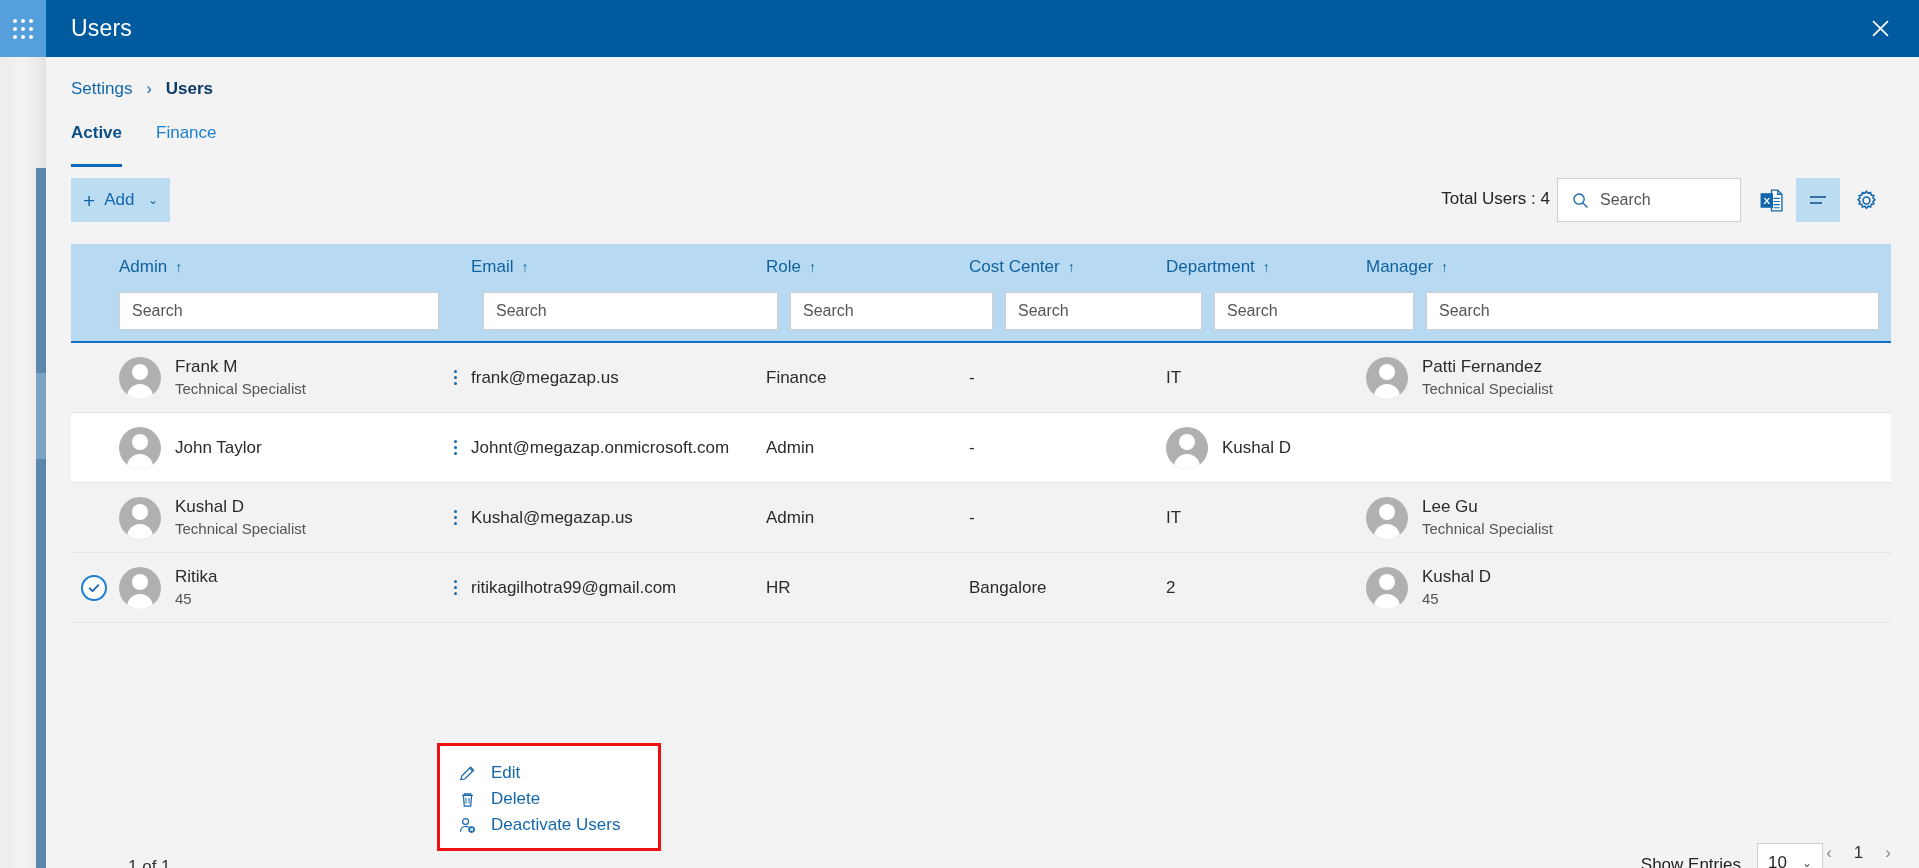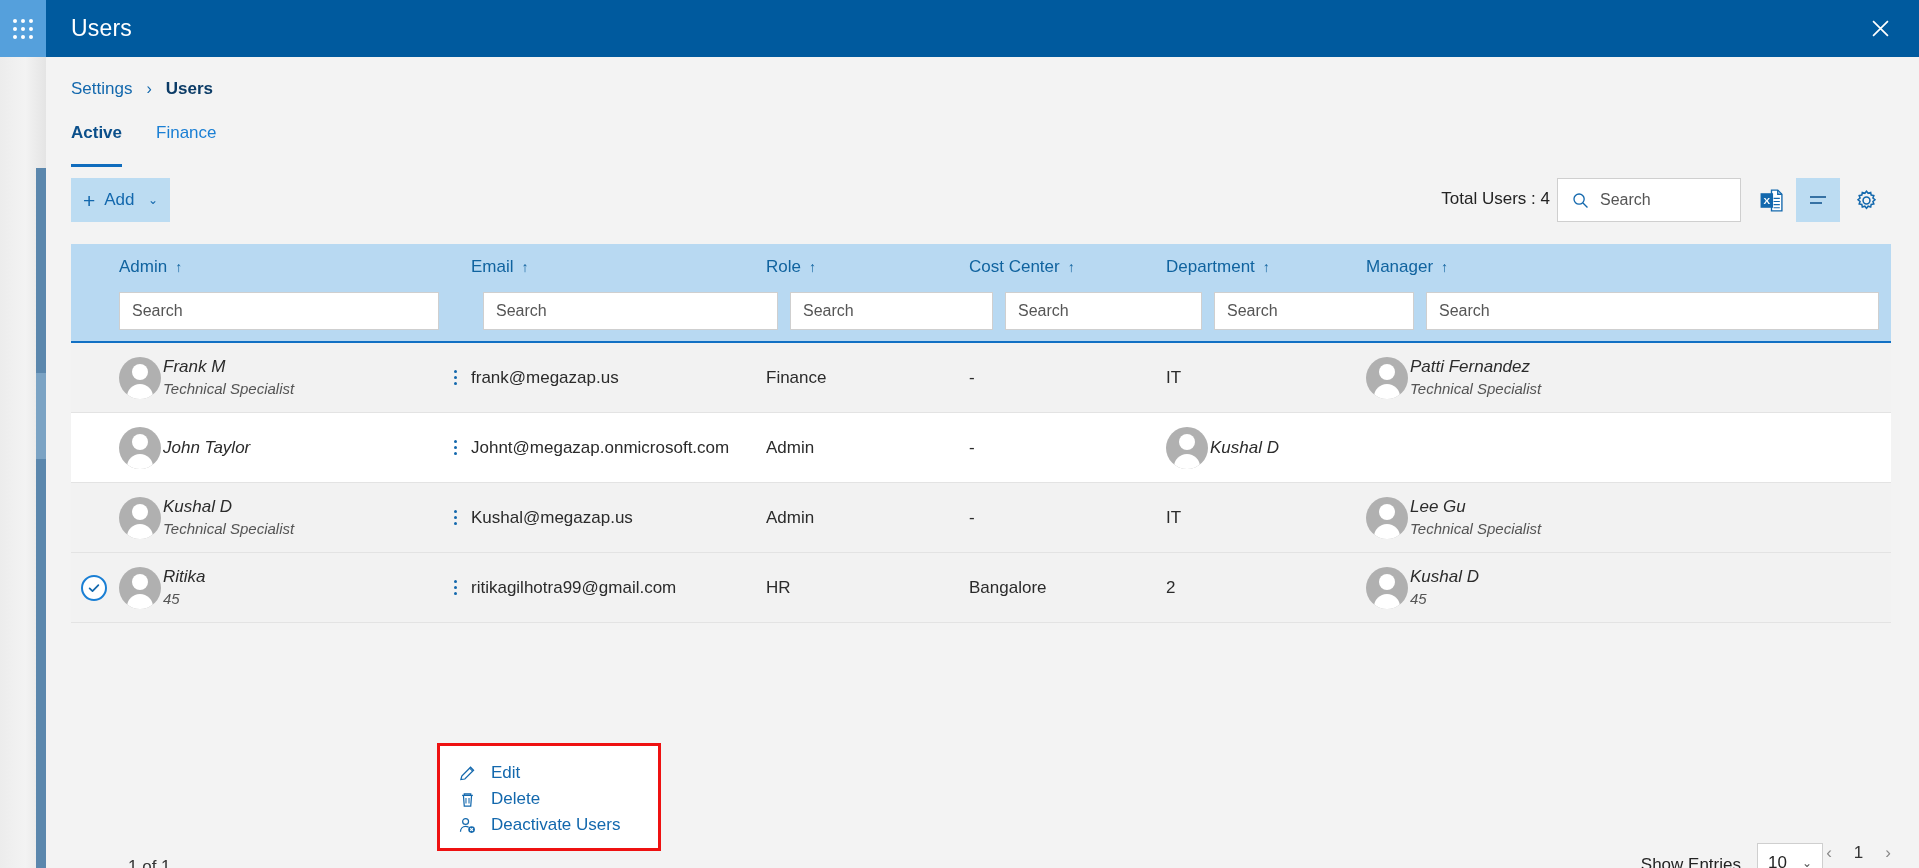--- a/index.html
+++ b/index.html
@@ -158,21 +158,21 @@
   }
   .avatar::before {
     content:""; position:absolute; left:50%; top:7px; transform:translateX(-50%);
     width:16px; height:16px; border-radius:50%; background:#ffffff;
   }
   .avatar::after {
     content:""; position:absolute; left:50%; top:27px; transform:translateX(-50%);
     width:26px; height:24px; border-radius:13px 13px 0 0; background:#ffffff;
   }
 
-  .person { display:flex; align-items:center; gap:2px;font-style:italic; }
+  .person { display:flex; align-items:center; gap:14px; }
   .person-text { display:flex; flex-direction:column; gap:3px; line-height:1.25; }
   .person-name { font-size:17px; color:#2b2b2b; }
   .person-sub  { font-size:15px; color:#555555; }
 
   .kebab { display:flex; flex-direction:column; gap:3px; align-items:center; cursor:pointer; }
   .kebab i { width:3px; height:3px; border-radius:50%; background:#1368ad; display:block; }
 
   .row-check {
     width:26px; height:26px; border-radius:50%; border:2px solid #1a7fd4;
     background:#ffffff; display:flex; align-items:center; justify-content:center;

